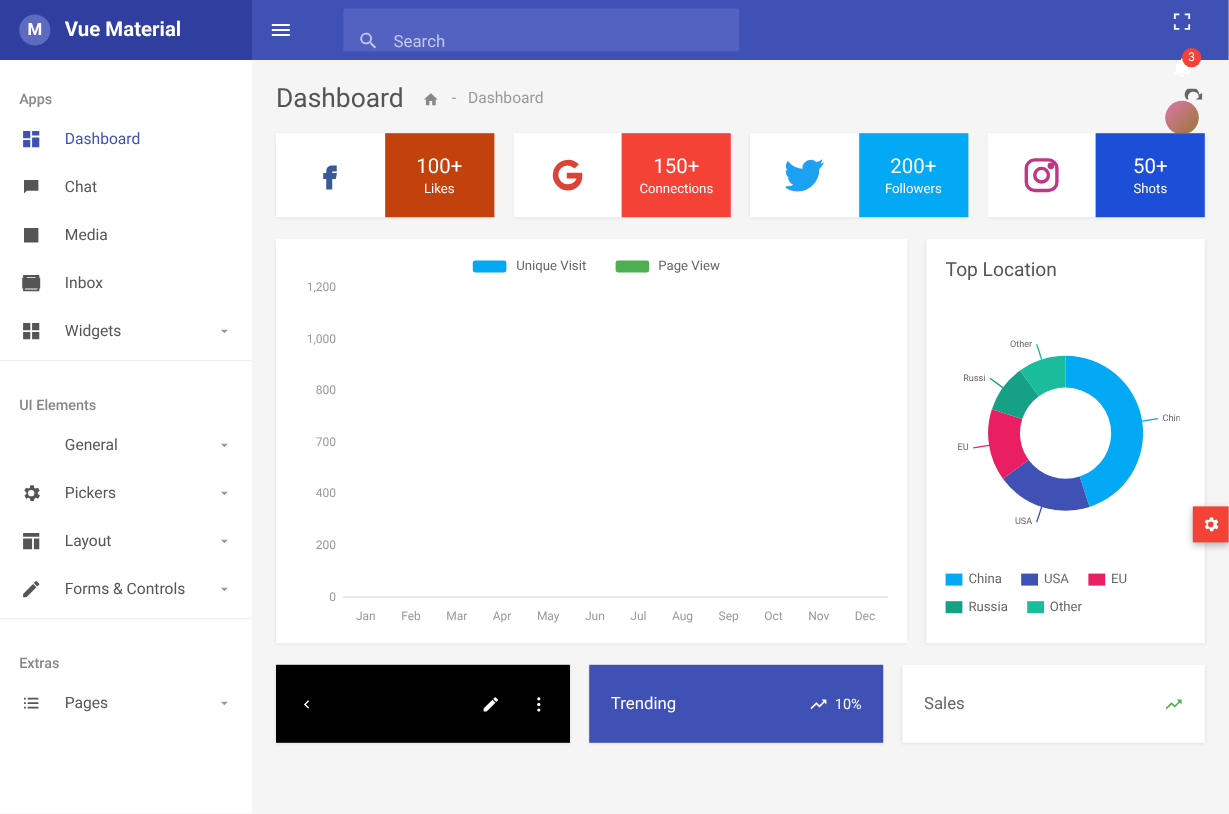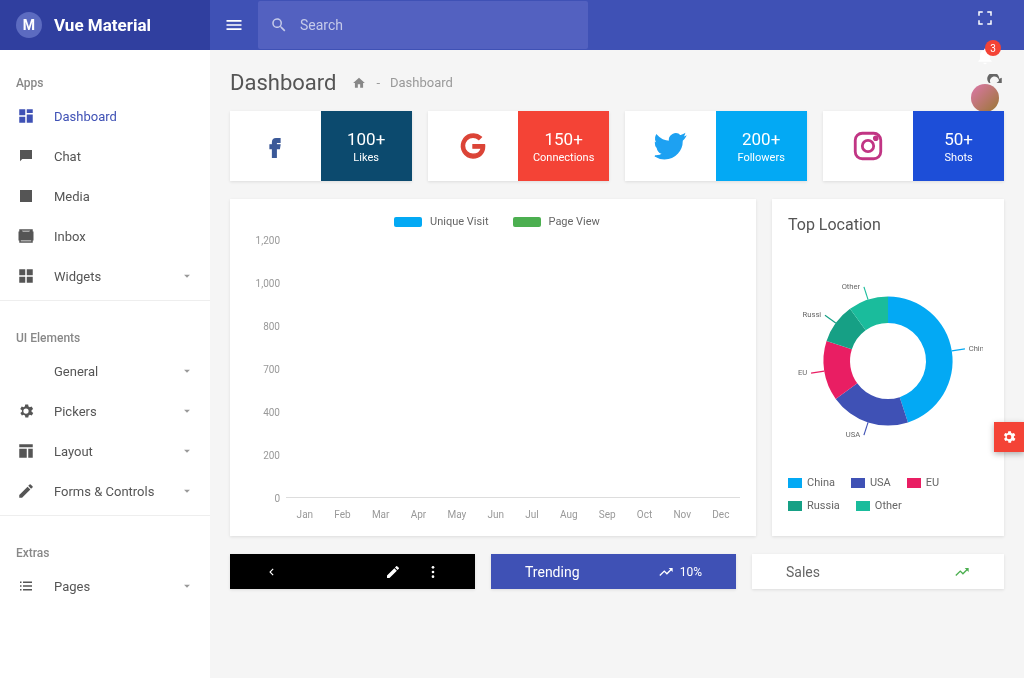--- a/index.html
+++ b/index.html
@@ -13,21 +13,21 @@
 .section-label { font-size: 12px; color: #888; padding: 26px 16px 6px; font-weight: 500; }
 .sidebar-item { display: flex; align-items: center; padding: 10px 16px; font-size: 13px; color: #555; cursor: pointer; position: relative; }
 .sidebar-item.active { color: #3f51b5; }
 .sidebar-item .icon { width: 20px; height: 20px; margin-right: 18px; display: flex; align-items: center; justify-content: center; }
 .sidebar-item .chev { position: absolute; right: 16px; color: #999; }
 .divider { height: 1px; background: #eee; margin: 4px 0; }
 
 
 .topbar { position: absolute; left: 210px; right: 0; top: 0; height: 50px; background: #3f51b5; display: flex; align-items: center; padding: 0 14px; }
 .hamburger { color: #fff; margin-right: 14px; cursor: pointer; }
-.search-box { flex: 0 0 330px; height: 48px; background: #5361c0; border-radius: 2px; display: flex; align-items: center; padding: 0 12px; color: #c5cae9; }
+.search-box { flex: 0 0 330px; height: 36px; background: #5361c0; border-radius: 2px; display: flex; align-items: flex-end; padding: 0 12px; color: #c5cae9; margin-left: 28px; }
 .search-box input { background: none; border: none; outline: none; color: #fff; font-size: 14px; margin-left: 12px; flex: 1; }
 .search-box input::placeholder { color: #c5cae9; }
 .topbar-right { margin-left: auto; display: flex; align-items: center; gap: 18px; color: #fff; flex-direction: column; }
 .hire-me { font-size: 12px; font-weight: 500; letter-spacing: 0.5px; }
 .tb-icon { width: 20px; height: 20px; display: flex; align-items: center; justify-content: center; cursor: pointer; position: relative; }
 .badge { position: absolute; top: -6px; right: -6px; background: #f44336; color: #fff; font-size: 10px; width: 16px; height: 16px; border-radius: 50%; display: flex; align-items: center; justify-content: center; }
 .avatar { width: 28px; height: 28px; border-radius: 50%; background: linear-gradient(135deg,#d7a,#973); }
 
 
 .content { position: absolute; left: 210px; right: 0; top: 50px; bottom: 0; overflow-y: auto; padding: 20px; }
@@ -64,21 +64,21 @@
 .x-labels { position: absolute; left: 40px; right: 0; bottom: 0; display: flex; justify-content: space-around; font-size: 10px; color: #999; }
 
 
 .donut-wrap { display: flex; justify-content: center; padding: 20px 0 10px; }
 .loc-legend { display: flex; flex-wrap: wrap; gap: 10px 16px; font-size: 11px; color: #666; margin-top: 10px; }
 .loc-legend span { display: flex; align-items: center; }
 .loc-sw { width: 14px; height: 10px; margin-right: 5px; }
 
 
 .bot-row { display: flex; gap: 16px; }
-.bot-card { height: 35px; display: flex; align-items: center; padding: 0 34px; color: #fff; font-size: 14px; box-shadow: 0 1px 3px rgba(0,0,0,0.1); }
+.bot-card { height: 65px; display: flex; align-items: center; padding: 0 18px; color: #fff; font-size: 14px; box-shadow: 0 1px 3px rgba(0,0,0,0.1); }
 .black-card { background: #000; flex: 0 0 245px; justify-content: space-between; }
 .trend-card { background: #3f51b5; flex: 0 0 245px; justify-content: space-between; }
 .sales-card { background: #fff; color: #666; flex: 1; justify-content: space-between; }
 
 
 .fab { position: absolute; right: 0; top: 422px; width: 30px; height: 30px; background: #f44336; color: #fff; display: flex; align-items: center; justify-content: center; cursor: pointer; box-shadow: 0 2px 6px rgba(0,0,0,0.3); }
 
 svg { display: block; }
 </style>
 </head>
@@ -268,21 +268,21 @@
       </span>
   </div>
 
   <div class="stat-row" id="stat-row">
       <div class="stat-card">
       <div class="stat-left" style="color:#3b5998;stroke:#3b5998;fill:#3b5998">
           <svg width="30" height="40" viewBox="0 0 24 24">
             <path d="M13 9h3V6h-3c-1.7 0-3 1.3-3 3v2H8v3h2v7h3v-7h2.5l.5-3H13V9z"></path>
           </svg>
         </div>
-      <div class="stat-right" style="background:#0c4a6e">
+      <div class="stat-right" style="background:#c2410c">
         <div class="stat-num">100+</div>
         <div class="stat-lbl">Likes</div>
       </div>
     </div>
       <div class="stat-card">
       <div class="stat-left" style="color:#db4437;stroke:#db4437;fill:#db4437">
           <svg width="34" height="34" viewBox="0 0 24 24">
             <path d="M12 11v2.5h5.9c-.5 2.5-2.6 4.3-5.9 4.3a6 6 0 110-12c1.6 0 3 .6 4.1 1.6l1.8-1.8A8.5 8.5 0 1012 20.5c4.9 0 8.2-3.4 8.2-8.3 0-.5 0-.9-.1-1.2z"></path>
           </svg>
         </div>

